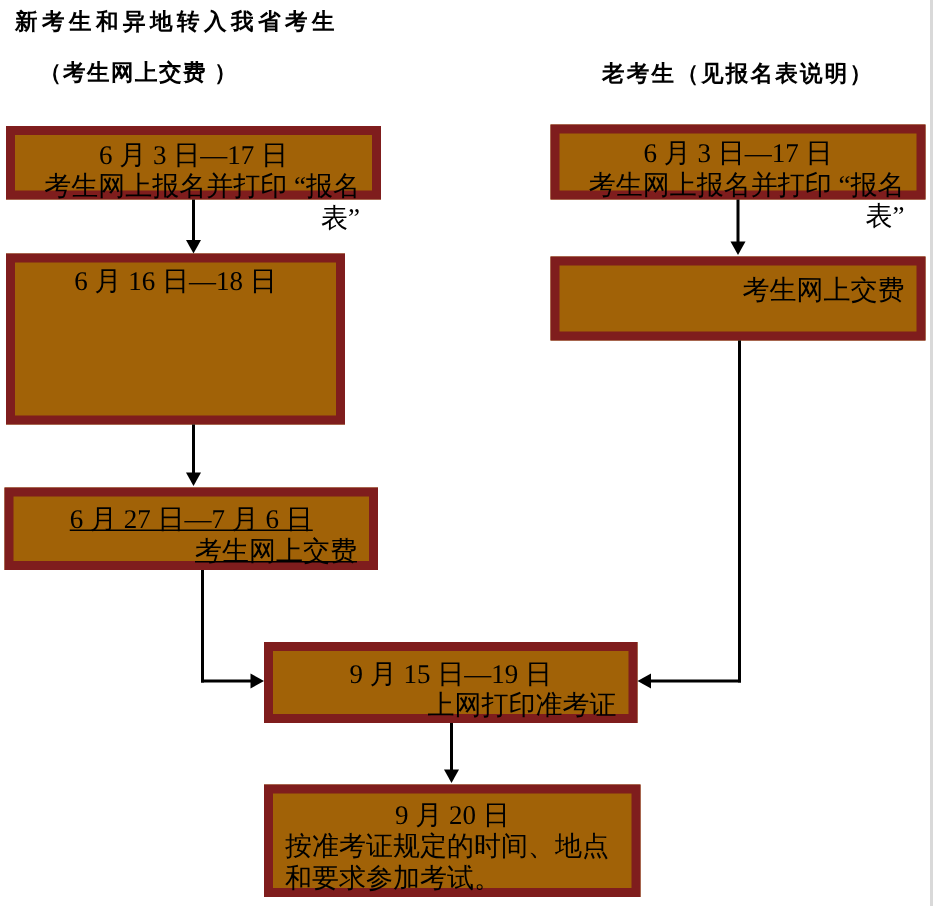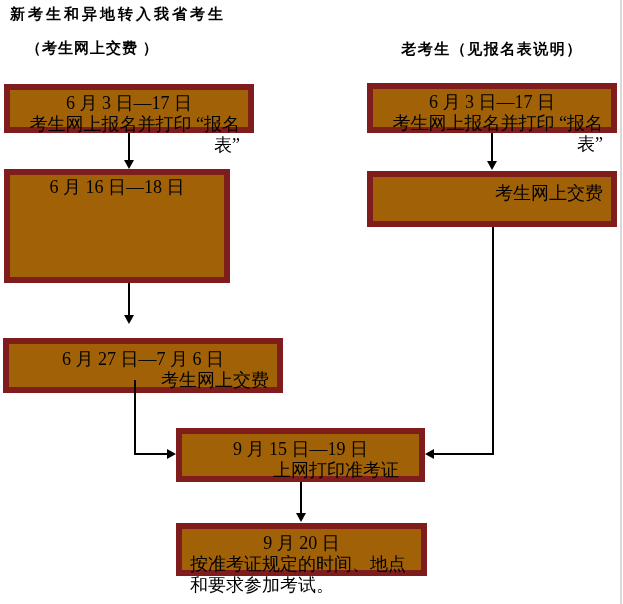--- a/index.html
+++ b/index.html
@@ -17,25 +17,25 @@
     position:absolute; box-sizing:border-box;
     border:6px solid #7f1d1d; background:#a16207;
     font-size:18px; line-height:21px;
   }
   .box .date { text-align:center; }
   .box .center { text-align:right; }
   .box .body { text-align:left; }
 
   .box-l1 { left:4px;   top:84px;  width:250px; height:49px; padding:3px 8px; }
   .box-l2 { left:4px;   top:169px; width:226px; height:114px; padding:2px 8px; }
-  .box-l3 { left:3px;   top:338px; width:280px; height:55px; padding:5px 8px; }
+  .box-l3 { left:3px;   top:325px; width:249px; height:55px; padding:5px 8px;text-decoration:underline; }
   .box-r1 { left:367px; top:83px;  width:250px; height:50px; padding:3px 8px; }
   .box-r2 { left:367px; top:171px; width:250px; height:56px; padding:6px 8px; }
-  .box-m1 { left:176px; top:428px; width:249px; height:54px; padding:5px 20px; }
-  .box-m2 { left:176px; top:523px; width:251px; height:53px; padding:4px 8px; }
+  .box-m1 { left:176px; top:428px; width:249px; height:54px; padding:5px 8px; }
+  .box-m2 { left:176px; top:523px; width:251px; height:75px; padding:4px 8px; }
 
   .vline, .hline { position:absolute; background:#000; }
   .ah { position:absolute; width:0; height:0; }
   .ah-down  { border-left:5px solid transparent; border-right:5px solid transparent; border-top:9px solid #000; }
   .ah-right { border-top:5px solid transparent; border-bottom:5px solid transparent; border-left:9px solid #000; }
   .ah-left  { border-top:5px solid transparent; border-bottom:5px solid transparent; border-right:9px solid #000; }
 
   .wavy {
     text-decoration-line: underline;
     text-decoration-style: wavy;

